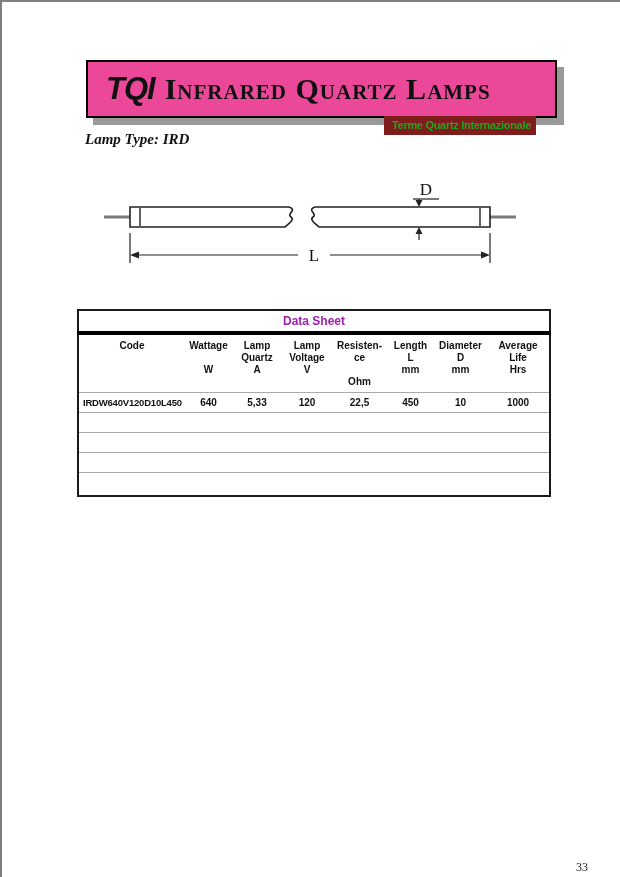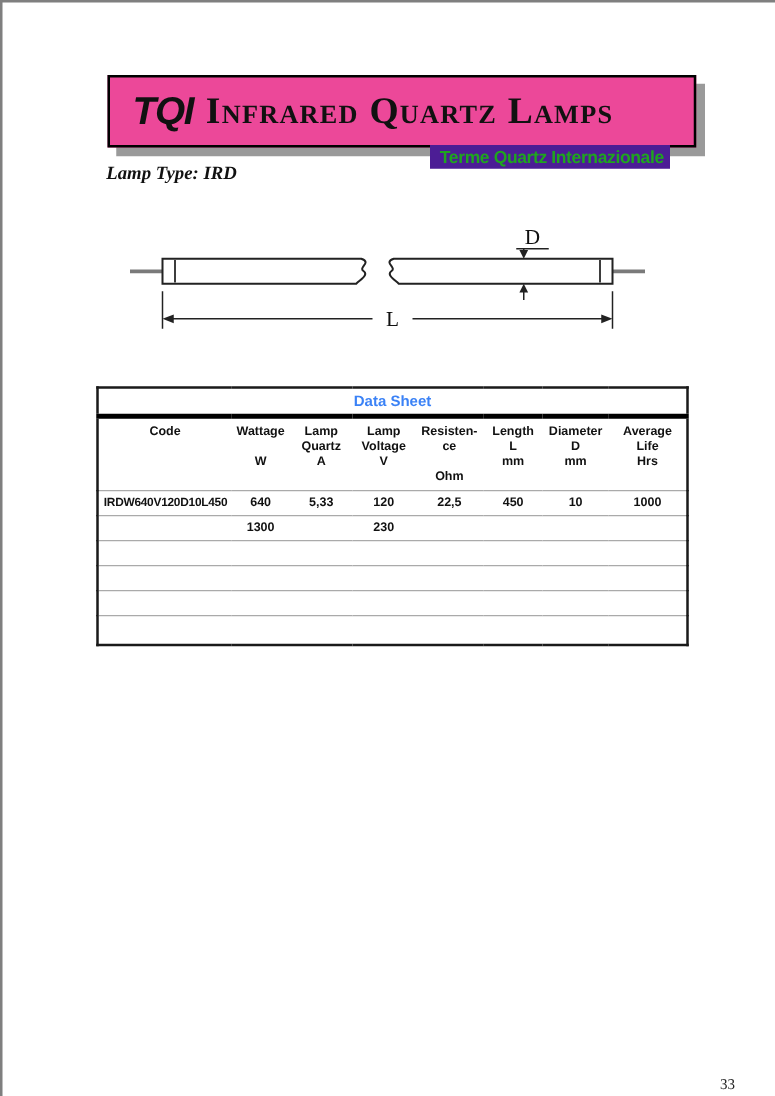--- a/index.html
+++ b/index.html
@@ -38,24 +38,24 @@
     font-weight:bold;
     font-size:30px;
     letter-spacing:1px;
     color:#111;
     white-space:nowrap;
   }
   .brand-line{
     position:absolute;
     top:114px;
     right:84px;
-    background:#4c1d95;
+    background:#7f1d1d;
     padding:0 5px 0 8px;
     font-weight:bold;
-    font-size:14px;
+    font-size:11px;
     letter-spacing:-0.3px;
     color:#1FA51F;
     line-height:19px;
     z-index:2;
     white-space:nowrap;
   }
   .lamp-type{
     position:absolute;left:83px;top:129px;
     font-family:"Liberation Serif", serif;
     font-style:italic;font-weight:bold;
@@ -71,21 +71,21 @@
     width:472px;
     border-collapse:collapse;
     table-layout:fixed;
     border:2px solid #1a1a1a;
     font-family:"Liberation Sans", sans-serif;
   }
   .datasheet th,.datasheet td{margin:0;padding:0;overflow:hidden;white-space:nowrap;}
   .title-cell{
     height:20px;
     text-align:center;
-    font-size:12px;font-weight:bold;color:#3b82f6;
+    font-size:12px;font-weight:bold;color:#a21caf;
     border-bottom:4px solid #000;
   }
   .datasheet thead th.colhead{
     vertical-align:top;
     text-align:center;
     font-size:10px;font-weight:bold;color:#111;
     padding-top:5px;padding-bottom:4px;margin-top:37px;
   }
   .hline{min-height:12px;line-height:12px;font-size:10px;}
   .datasheet tbody td{
@@ -217,30 +217,20 @@
           <td>640</td>
           <td>5,33</td>
           <td>120</td>
           <td>22,5</td>
           <td>450</td>
           <td>10</td>
           <td>1000</td>
         </tr>
         <tr>
           <td></td>
-          <td>1300</td>
-          <td></td>
-          <td>230</td>
-          <td></td>
-          <td></td>
-          <td></td>
-          <td></td>
-        </tr>
-        <tr>
-          <td></td>
           <td></td>
           <td></td>
           <td></td>
           <td></td>
           <td></td>
           <td></td>
           <td></td>
         </tr>
         <tr>
           <td></td>

